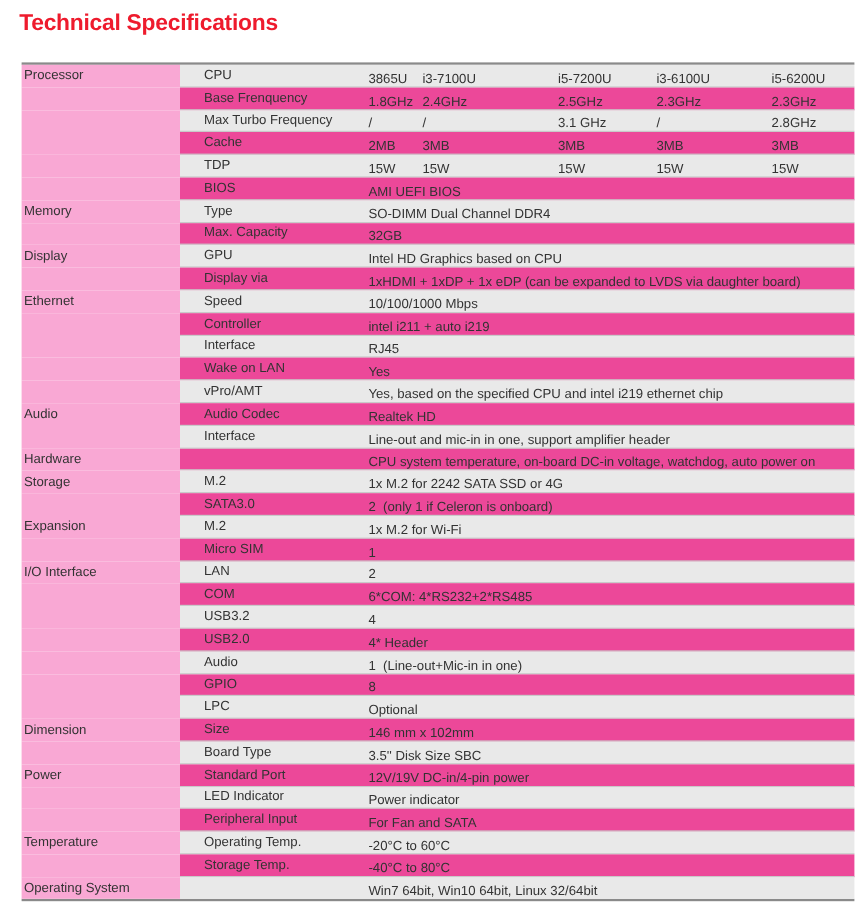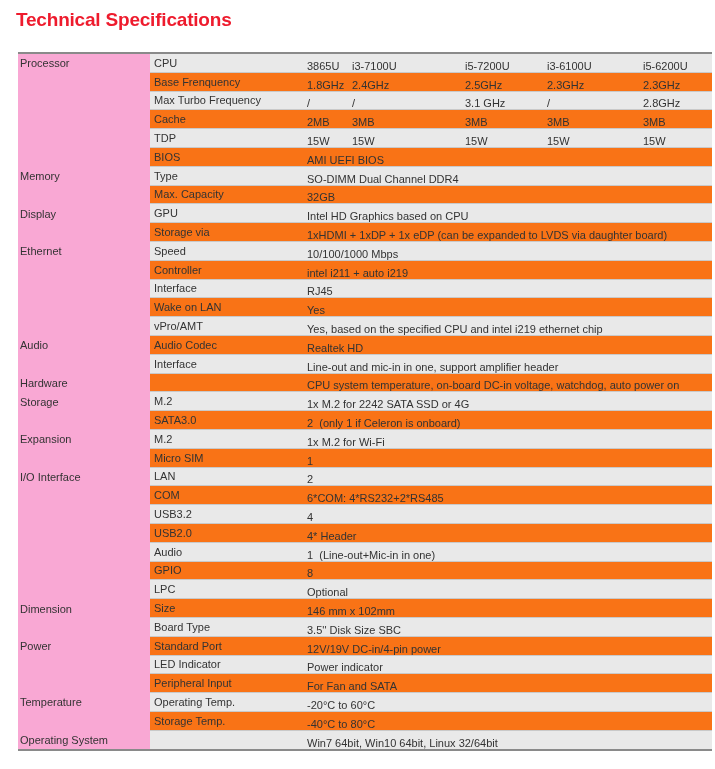--- a/index.html
+++ b/index.html
@@ -21,27 +21,27 @@
   .row{display:flex;height:18.8px;box-sizing:border-box;}
   .cat{
     width:132px;flex:none;box-sizing:border-box;
     display:flex;align-items:center;
     padding-left:2px;font-size:11px;color:var(--text,#333);
     background:#f9a8d4;white-space:nowrap;
   }
   .spec{
     flex:1;display:flex;box-sizing:border-box;
     border-bottom:1px solid var(--border_light,#c9c9c9);
-    background:#f97316;min-width:0;
+    background:#ec4899;min-width:0;
   }
   .row:last-child .spec{border-bottom:none;}
   .row:nth-child(odd) .spec{background:var(--band,#e9e9e9);}
   .label{
     width:157px;flex:none;box-sizing:border-box;
-    padding-left:4px;display:flex;align-items:center;
+    padding-left:20px;display:flex;align-items:center;
     font-size:11px;color:var(--text,#333);white-space:pre;
   }
   .vals{
     flex:1;display:flex;align-items:flex-end;min-width:0;
     font-size:11px;color:var(--text,#333);white-space:pre;
   }
   .vals .col{display:inline-block;flex:none;}
   .vals.cols .col:nth-child(1){width:45px;}
   .vals.cols .col:nth-child(2){width:113px;}
   .vals.cols .col:nth-child(3){width:82px;}
@@ -113,21 +113,21 @@
       <div class="row">
     <div class="cat">Display</div>
     <div class="spec">
       <div class="label">GPU</div>
       <div class="vals"><span class="col">Intel HD Graphics based on CPU</span></div>
     </div>
   </div>
       <div class="row">
     <div class="cat"></div>
     <div class="spec">
-      <div class="label">Storage via</div>
+      <div class="label">Display via</div>
       <div class="vals"><span class="col">1xHDMI + 1xDP + 1x eDP (can be expanded to LVDS via daughter board)</span></div>
     </div>
   </div>
       <div class="row">
     <div class="cat">Ethernet</div>
     <div class="spec">
       <div class="label">Speed</div>
       <div class="vals"><span class="col">10/100/1000 Mbps</span></div>
     </div>
   </div>

